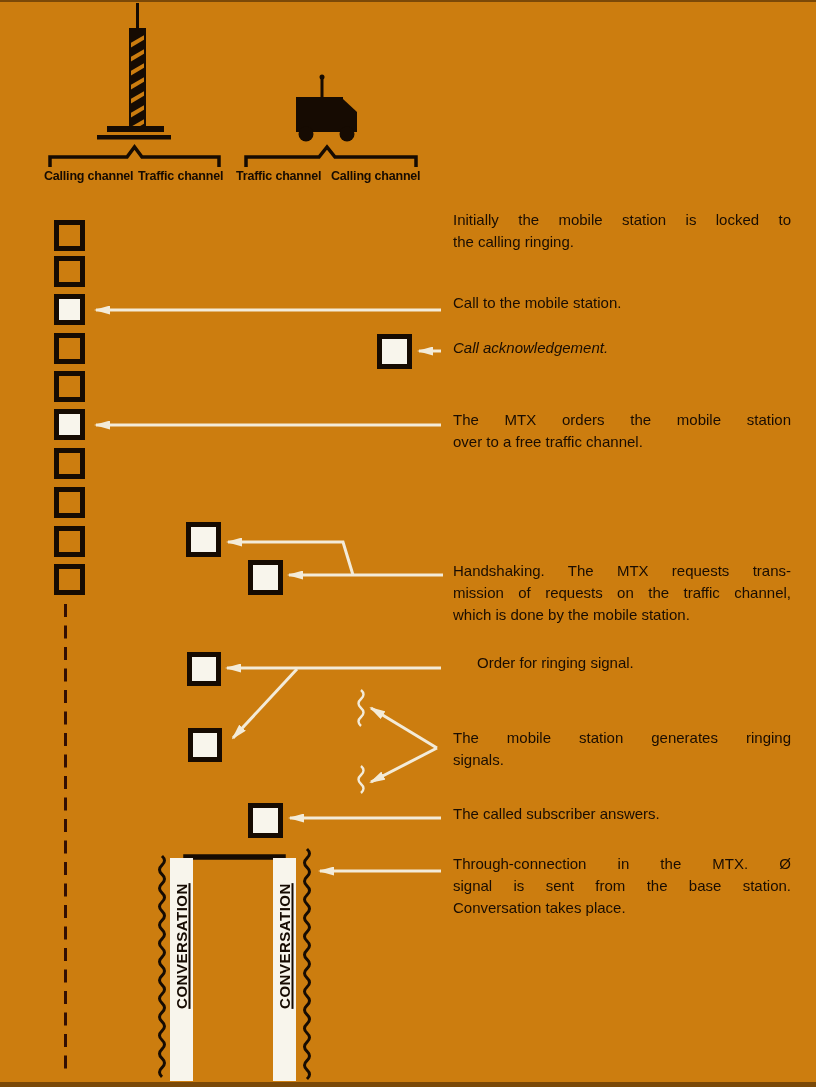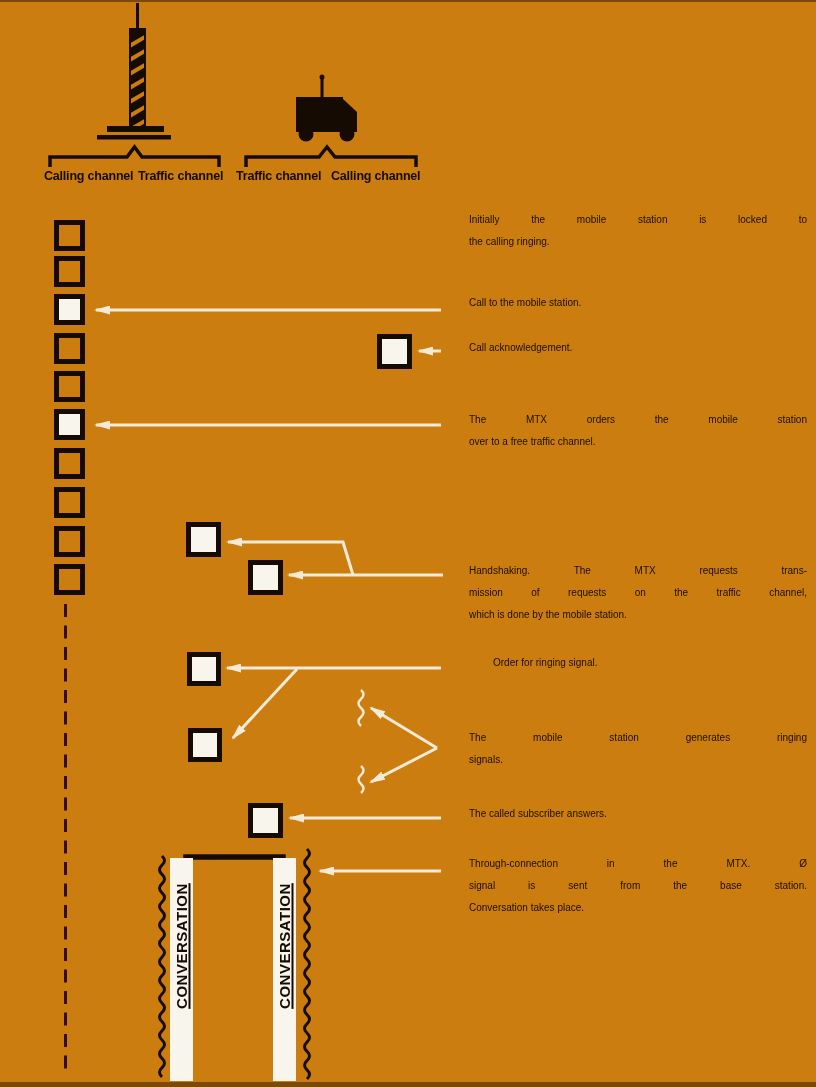--- a/index.html
+++ b/index.html
@@ -23,22 +23,22 @@
 
   
   .sq{
     position:absolute;box-sizing:border-box;
     border:5px solid #160B02;background:transparent;
   }
   .sq.white{background:#F8F5EC;}
 
   
   .note{
-    position:absolute;left:469px;width:338px;
-    font-size:10px;line-height:22px;color:#1A0D02;
+    position:absolute;left:453px;width:338px;
+    font-size:15px;line-height:22px;color:#1A0D02;
   }
   .note .jl{text-align:justify;text-align-last:justify;}
   .note .ll{text-align:left;}
 
   
   .bar{
     position:absolute;top:858px;width:23px;height:223px;background:#F8F5EC;
   }
   .bar .vlabel{
     position:absolute;left:-54px;top:78px;width:131px;height:20px;
@@ -147,21 +147,21 @@
   <div class="sq white" style="left:188px;top:728px;width:34px;height:34px;"></div>
   <div class="sq white" style="left:248px;top:803px;width:35px;height:35px;"></div>
 
   <div class="note" style="top:209px;">
     <div class="jl">Initially the mobile station is locked to</div>
     <div class="ll">the calling ringing.</div>
   </div>
   <div class="note" style="top:292px;">
     <div class="ll">Call to the mobile station.</div>
   </div>
-  <div class="note" style="top:337px;">
+  <div class="note" style="top:337px;font-style:italic;">
     <div class="ll">Call acknowledgement.</div>
   </div>
   <div class="note" style="top:409px;">
     <div class="jl">The MTX orders the mobile station</div>
     <div class="ll">over to a free traffic channel.</div>
   </div>
   <div class="note" style="top:560px;">
     <div class="jl">Handshaking. The MTX requests trans-</div>
     <div class="jl">mission of requests on the traffic channel,</div>
     <div class="ll">which is done by the mobile station.</div>

